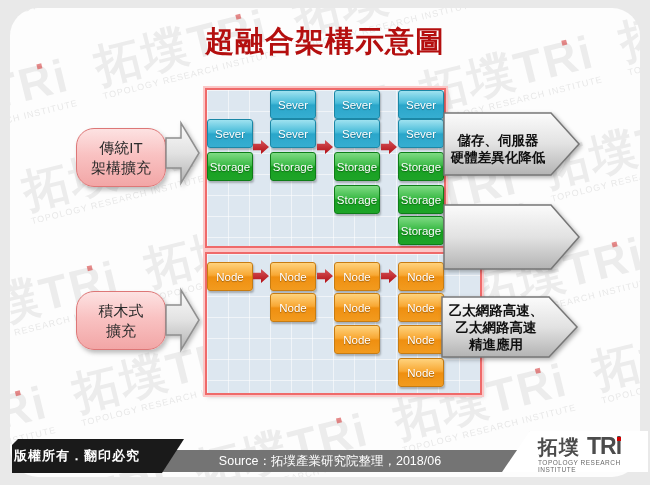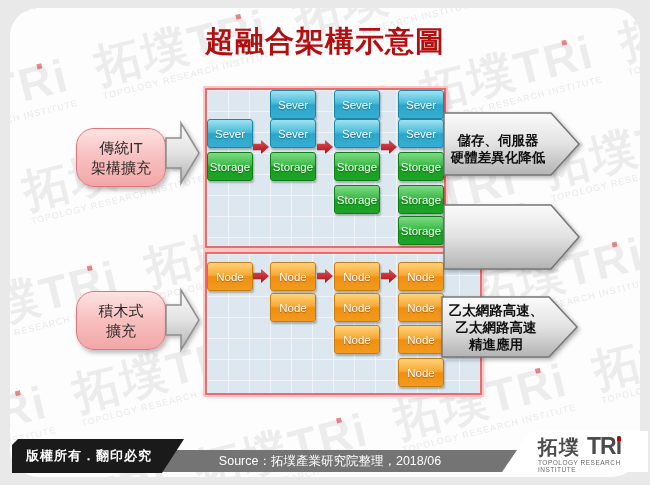--- a/index.html
+++ b/index.html
@@ -66,21 +66,21 @@
   #callout1{left:443px;top:112px;height:73px;}
   #callout2{left:443px;top:204px;height:66px;}
   #callout3{left:441px;top:296px;height:62px;}
 
   
   .footer-graybar{position:absolute;left:12px;top:450px;width:520px;height:22px;background:var(--footer_gray);
                   clip-path:polygon(0 0,100% 0,calc(100% - 22px) 100%,0 100%);
                   color:#fff;font-size:12.5px;line-height:22px;text-align:center;padding-left:116px;box-sizing:border-box;}
   .footer-black{position:absolute;left:12px;top:439px;width:172px;height:34px;background:var(--footer_black);
                 clip-path:polygon(6px 0,100% 0,calc(100% - 22px) 100%,0 100%,0 6px);
-                color:#fff;font-size:13px;font-weight:bold;line-height:34px;padding-left:14px;box-sizing:border-box;letter-spacing:1px;}
+                color:#fff;font-size:13px;font-weight:bold;line-height:34px;padding-left:2px;box-sizing:border-box;letter-spacing:1px;}
   .logo-box{position:absolute;left:502px;top:431px;width:146px;height:41px;background:#ffffff;
             clip-path:polygon(28px 0,100% 0,100% 100%,0 100%);
             box-shadow:0 1px 2px rgba(0,0,0,.2);padding:4px 0 0 36px;box-sizing:border-box;}
   .logo-row{display:flex;align-items:baseline;line-height:22px;}
   .logo-zh{font-size:20px;font-weight:bold;color:#4c4c4c;letter-spacing:1px;}
   .logo-tr{font-size:23px;font-weight:bold;color:#4c4c4c;letter-spacing:-1px;margin-left:7px;}
   .logo-i-wrap{position:relative;font-size:23px;font-weight:bold;color:#4c4c4c;}
   .logo-i-dot{position:absolute;left:1px;top:2px;width:4px;height:4px;background:var(--logo_red);}
   .logo-sub{font-size:6.5px;color:#6a6a6a;letter-spacing:.5px;margin-top:1px;}
 </style>

